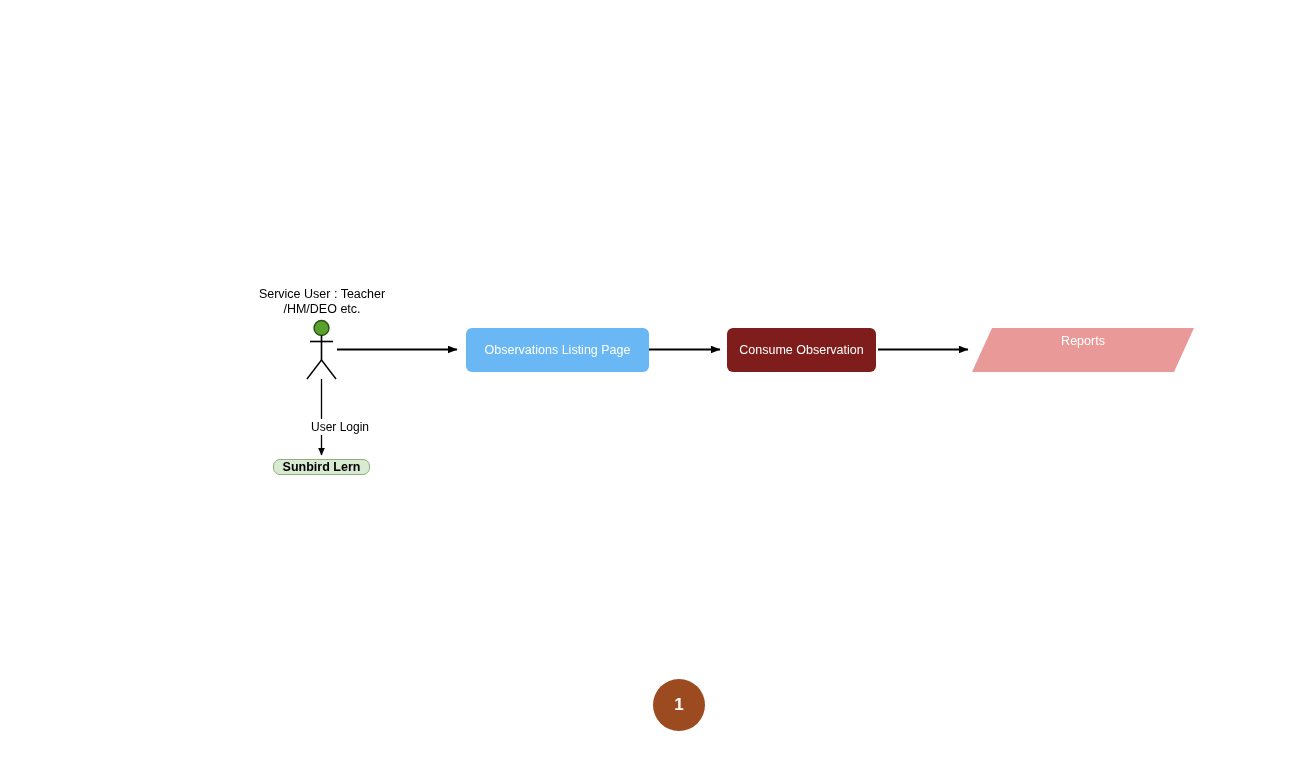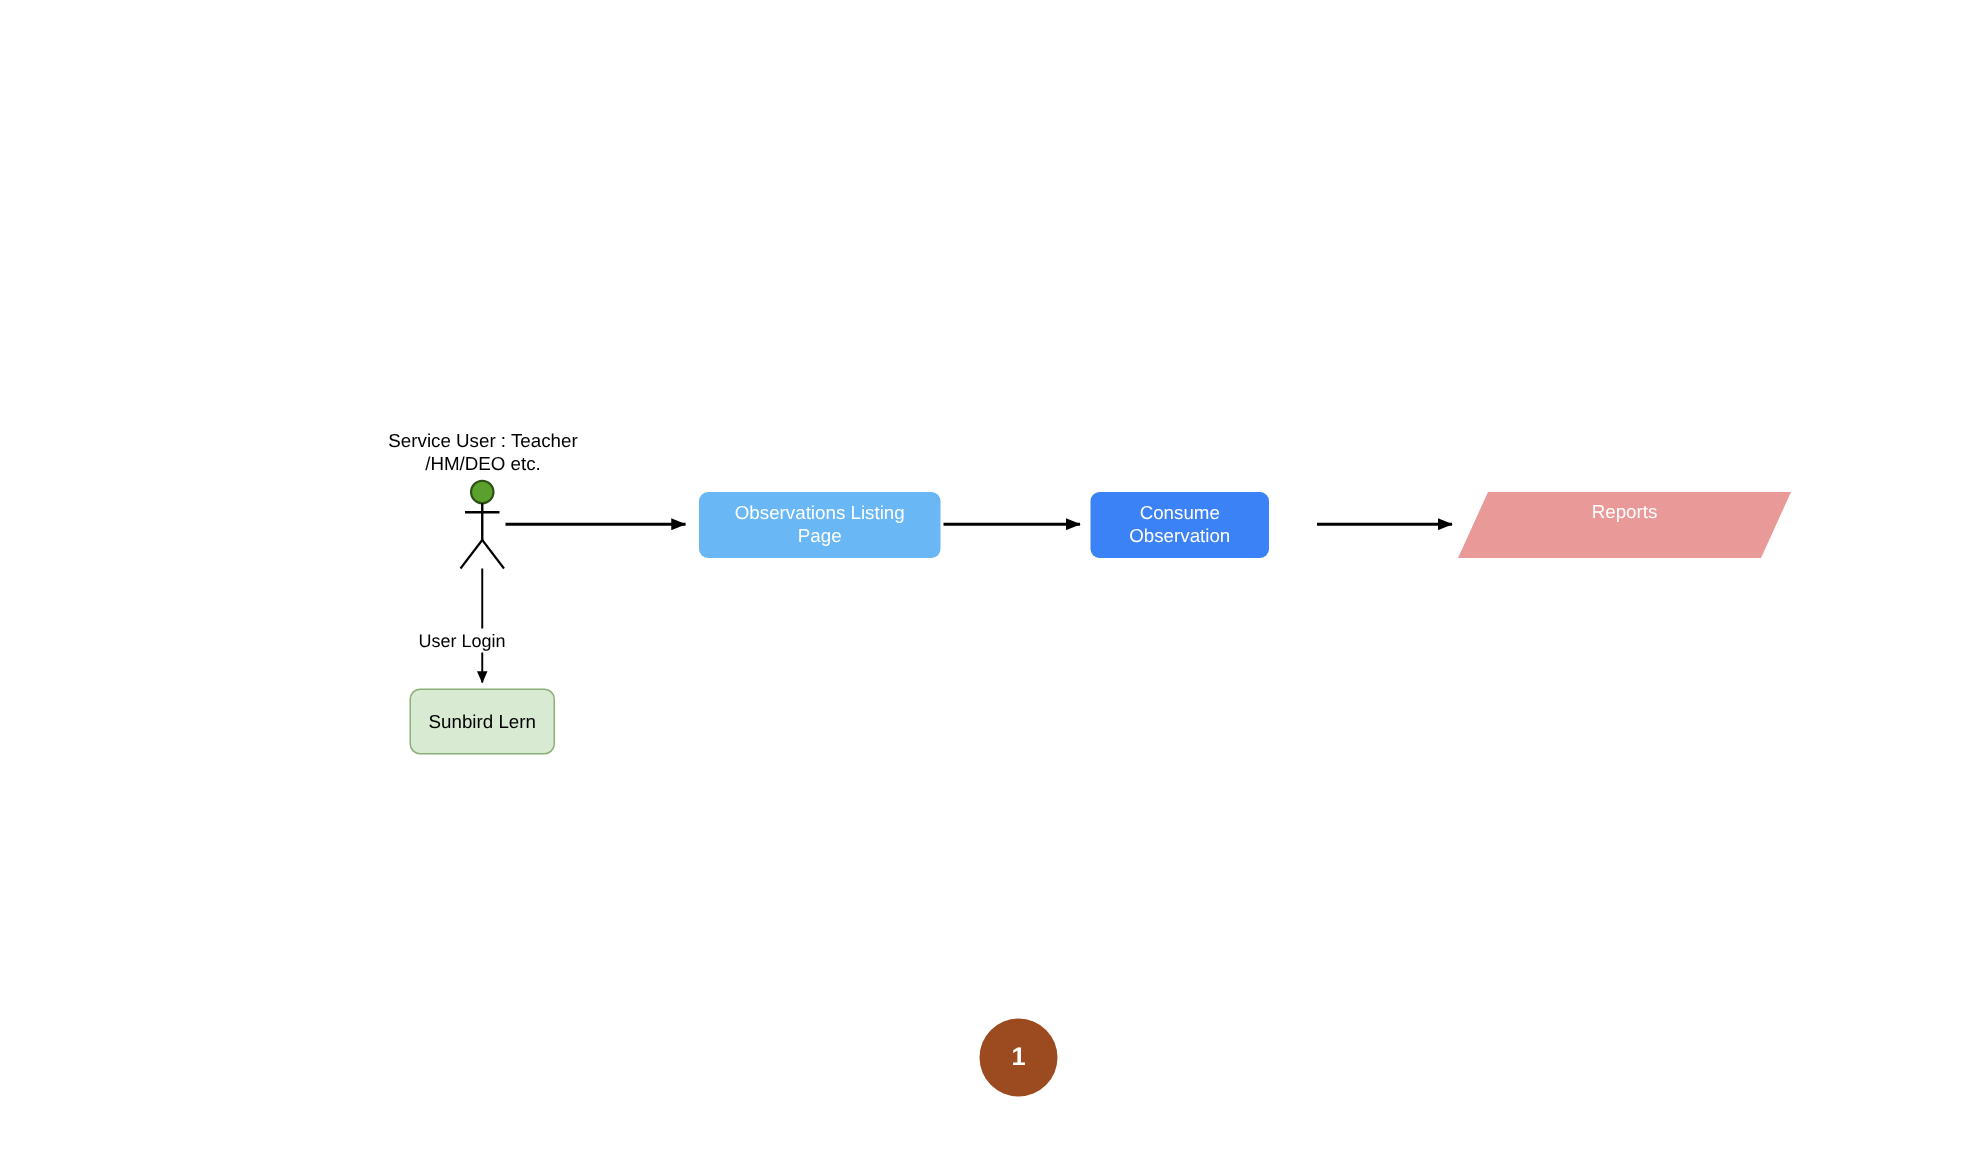--- a/index.html
+++ b/index.html
@@ -47,31 +47,31 @@
     align-items: center;
     justify-content: center;
     text-align: center;
     color: #ffffff;
     font-size: 12.5px;
     line-height: 15px;
   }
   #box-observations {
     left: 442px;
     top: 328px;
-    width: 161px;
+    width: 183px;
     height: 44px;
     background: #6ab7f5;
     padding: 0 8px;
   }
   #box-consume {
     left: 703px;
     top: 328px;
-    width: 119px;
+    width: 149px;
     height: 44px;
-    background: #3b82f6;
+    background: #7f1d1d;
     padding: 0 6px;
   }
 
   
   #reports-wrap {
     position: absolute;
     left: 948px;
     top: 328px;
     width: 222px;
     height: 44px;
@@ -89,40 +89,40 @@
     font-size: 12.5px;
     pointer-events: none;
   }
 
   
   #sunbird-box {
     position: absolute;
     left: 249px;
     top: 459px;
     width: 97px;
-    height: 44px;
+    height: 16px;
     box-sizing: border-box;
     background: #d9ead3;
     border: 1px solid #8cb07a;
     border-radius: 7px;
     display: flex;
     align-items: center;
     justify-content: center;
     font-size: 12.5px;
-    font-weight: normal;
+    font-weight: bold;
     color: #000000;
   }
 
   
   #user-login-label {
     position: absolute;
     left: 255px;
     top: 420px;
     width: 90px;
-    text-align: left;
+    text-align: right;
     font-size: 12px;
     background: #ffffff;
     color: #000;
   }
 
   
   #page-badge {
     position: absolute;
     left: 629px;
     top: 679px;

